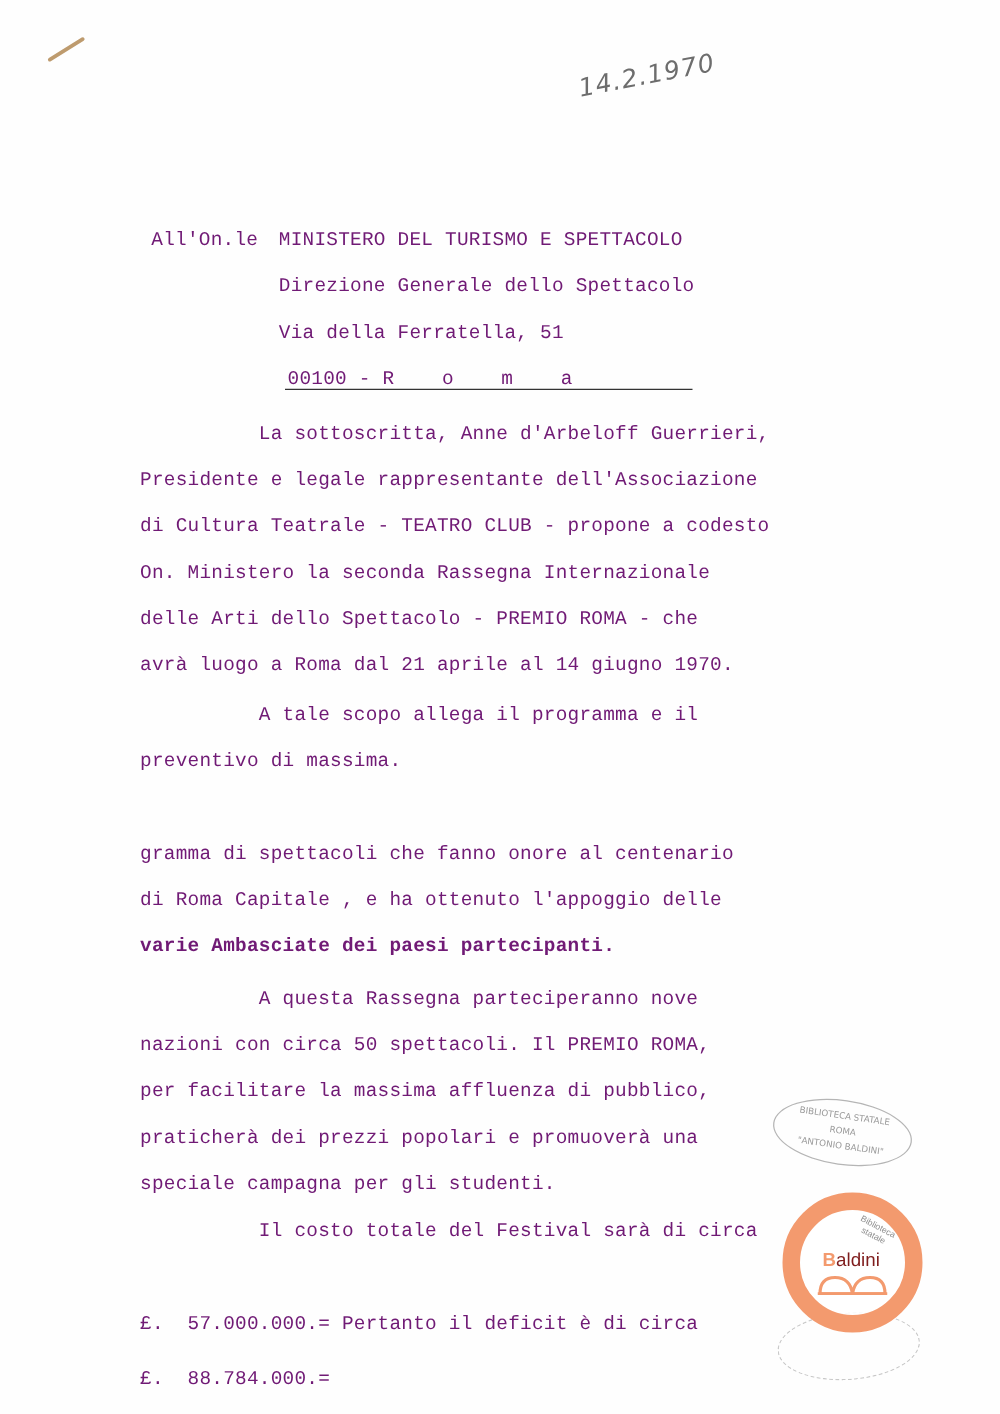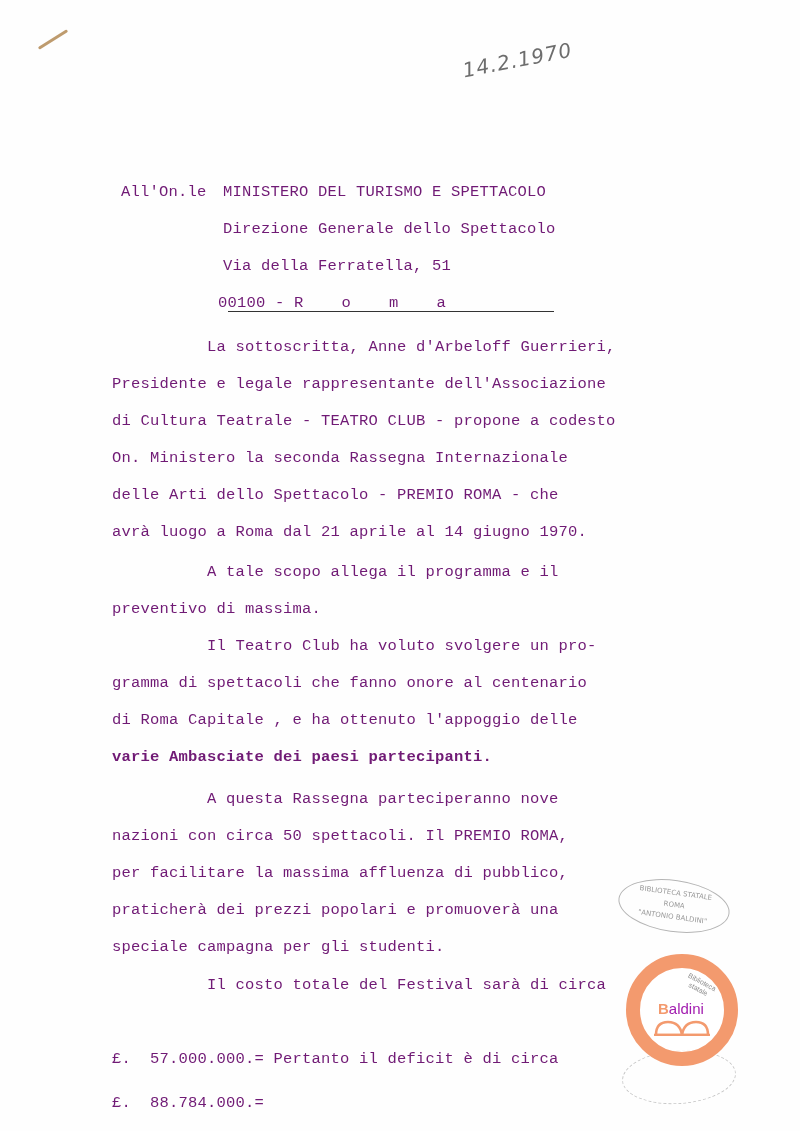--- a/index.html
+++ b/index.html
@@ -96,52 +96,51 @@
       line-height: 8px;
     }
     .baldini-name {
       position: absolute;
       left: 18px; top: 32px;
       font-size: 15px;
       font-weight: bold;
       color: #f39a6e;
       letter-spacing: 0px;
     }
-    .baldini-name .rest { color: #a21caf; font-weight: normal; }
+    .baldini-name .rest { color: #7f1d1d; font-weight: normal; }
     .baldini-book {
       position: absolute;
       left: 14px; top: 52px;
       width: 56px; height: 16px;
     }
   </style>
 </head>
 <body>
 
 <div class="page">
 
   <div class="scratch"></div>
 
   <div class="handwritten-date">14.2.1970</div>
 
   <div class="line" style="left:121px; top:183px;">All'On.le</div>
   <div class="line" style="left:223px; top:183px;">MINISTERO DEL TURISMO E SPETTACOLO</div>
   <div class="line" style="left:223px; top:220px;">Direzione Generale dello Spettacolo</div>
   <div class="line" style="left:223px; top:257px;">Via della Ferratella, 51</div>
-  <div class="line" style="left:218px; top:294px;">00100 - R    o    m    a</div>
+  <div class="line" style="left:230px; top:294px;">00100 - R    o    m    a</div>
   <div class="ul-bar"></div>
 
   <div class="line" style="left:112px; top:338px;">          La sottoscritta, Anne d'Arbeloff Guerrieri,</div>
   <div class="line" style="left:112px; top:375px;">Presidente e legale rappresentante dell'Associazione</div>
   <div class="line" style="left:112px; top:412px;">di Cultura Teatrale - TEATRO CLUB - propone a codesto</div>
   <div class="line" style="left:112px; top:449px;">On. Ministero la seconda Rassegna Internazionale</div>
   <div class="line" style="left:112px; top:486px;">delle Arti dello Spettacolo - PREMIO ROMA - che</div>
   <div class="line" style="left:112px; top:523px;">avrà luogo a Roma dal 21 aprile al 14 giugno 1970.</div>
   <div class="line" style="left:112px; top:563px;">          A tale scopo allega il programma e il</div>
   <div class="line" style="left:112px; top:600px;">preventivo di massima.</div>
-  <div class="line" style="left:112px; top:637px;">          Il Teatro Club ha voluto svolgere un pro-</div>
   <div class="line" style="left:112px; top:674px;">gramma di spettacoli che fanno onore al centenario</div>
   <div class="line" style="left:112px; top:711px;">di Roma Capitale , e ha ottenuto l'appoggio delle</div>
   <div class="line" style="left:112px; top:748px;font-weight:bold;">varie Ambasciate dei paesi partecipanti.</div>
   <div class="line" style="left:112px; top:790px;">          A questa Rassegna parteciperanno nove</div>
   <div class="line" style="left:112px; top:827px;">nazioni con circa 50 spettacoli. Il PREMIO ROMA,</div>
   <div class="line" style="left:112px; top:864px;">per facilitare la massima affluenza di pubblico,</div>
   <div class="line" style="left:112px; top:901px;">praticherà dei prezzi popolari e promuoverà una</div>
   <div class="line" style="left:112px; top:938px;">speciale campagna per gli studenti.</div>
   <div class="line" style="left:112px; top:976px;">          Il costo totale del Festival sarà di circa</div>
   <div class="line" style="left:112px; top:1050px;">£.  57.000.000.= Pertanto il deficit è di circa</div>

